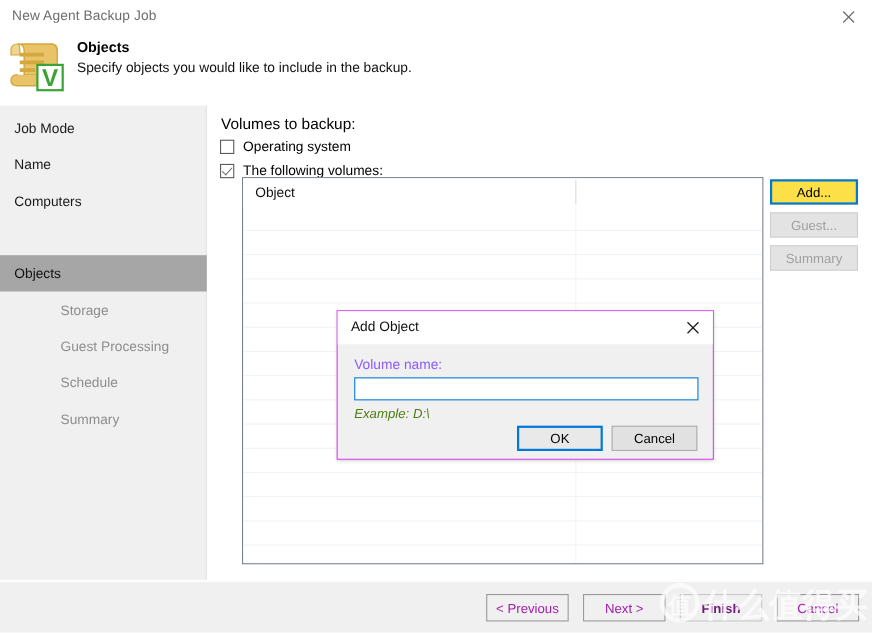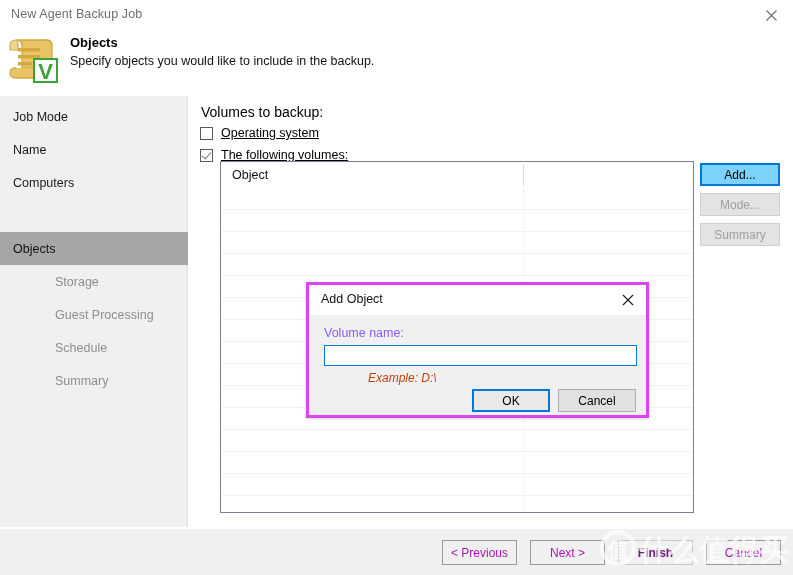--- a/index.html
+++ b/index.html
@@ -161,21 +161,20 @@
     top: 0px;
     width: 4px;
     height: 8px;
     border: solid #707070;
     border-width: 0 1.6px 1.6px 0;
     transform: rotate(42deg);
   }
   .cbrow .cblabel {
     margin-left: 8px;
     font-size: 12.5px;
-    text-decoration: underline;
   }
 
   
   #listview {
     position: absolute;
     left: 31px;
     top: 65px;
     width: 474px;
     height: 352px;
     background: #ffffff;
@@ -231,21 +230,21 @@
     box-sizing: border-box;
     color: #000;
     display: flex;
     align-items: center;
     justify-content: center;
     cursor: default;
     padding: 0;
   }
   .sidebtn.focus {
     border: 2px solid #0078d7;
-    background: #7dd3fc;
+    background: #fde047;
   }
   .sidebtn.disabled {
     color: #a0a0a0;
     background: #e3e3e3;
     border-color: #cfcfcf;
   }
 
   
   #footer {
     position: absolute;
@@ -276,21 +275,21 @@
   .footbtn.disabled { color: #701a75; border-color: #c8c8c8; font-weight: bold; }
 
   
   #dialog {
     position: absolute;
     left: 306px;
     top: 282px;
     width: 343px;
     height: 136px;
     background: #f0f0f0;
-    border: 3px solid #d946ef;
+    border: 1px solid #d946ef;
     box-sizing: border-box;
     box-shadow: 0 1px 3px rgba(0,0,0,0.18);
     z-index: 40;
   }
   #dlg-titlebar {
     position: absolute;
     left: 0; top: 0;
     width: 100%;
     height: 30px;
     background: #ffffff;
@@ -332,22 +331,21 @@
     font-size: 12.5px;
     padding: 0 4px;
     outline: none;
   }
   #dlg-example {
     position: absolute;
     left: 15px;
     top: 86px;
     font-size: 12px;
     font-style: italic;
-    color: #c2410c;
-    margin-left: 44px;
+    color: #4d7c0f;
   }
   .dlgbtn {
     position: absolute;
     top: 104px;
     width: 78px;
     height: 23px;
     font-family: "Liberation Sans", sans-serif;
     font-size: 12px;
     background: #e1e1e1;
     border: 1px solid #adadad;
@@ -469,21 +467,21 @@
       <div class="rowline" style="top:201px"></div>
       <div class="rowline" style="top:223px"></div>
       <div class="rowline" style="top:245px"></div>
       <div class="rowline" style="top:267px"></div>
       <div class="rowline" style="top:289px"></div>
       <div class="rowline" style="top:311px"></div>
       <div class="rowline" style="top:333px"></div>
     </div>
 
     <button class="sidebtn focus" style="left:511px; top:67px">Add...</button>
-    <button class="sidebtn disabled" style="left:511px; top:97px">Mode...</button>
+    <button class="sidebtn disabled" style="left:511px; top:97px">Guest...</button>
     <button class="sidebtn disabled" style="left:511px; top:127px">Summary</button>
 
     <div id="dialog" style="left:117px; top:186px;">
       <div id="dlg-titlebar">
         <div id="dlg-title">Add Object</div>
         <div id="dlg-close">
           <svg width="12" height="12" viewBox="0 0 12 12">
             <line x1="1" y1="1" x2="11" y2="11" stroke="#1a1a1a" stroke-width="1.1"></line>
             <line x1="11" y1="1" x2="1" y2="11" stroke="#1a1a1a" stroke-width="1.1"></line>
           </svg>

